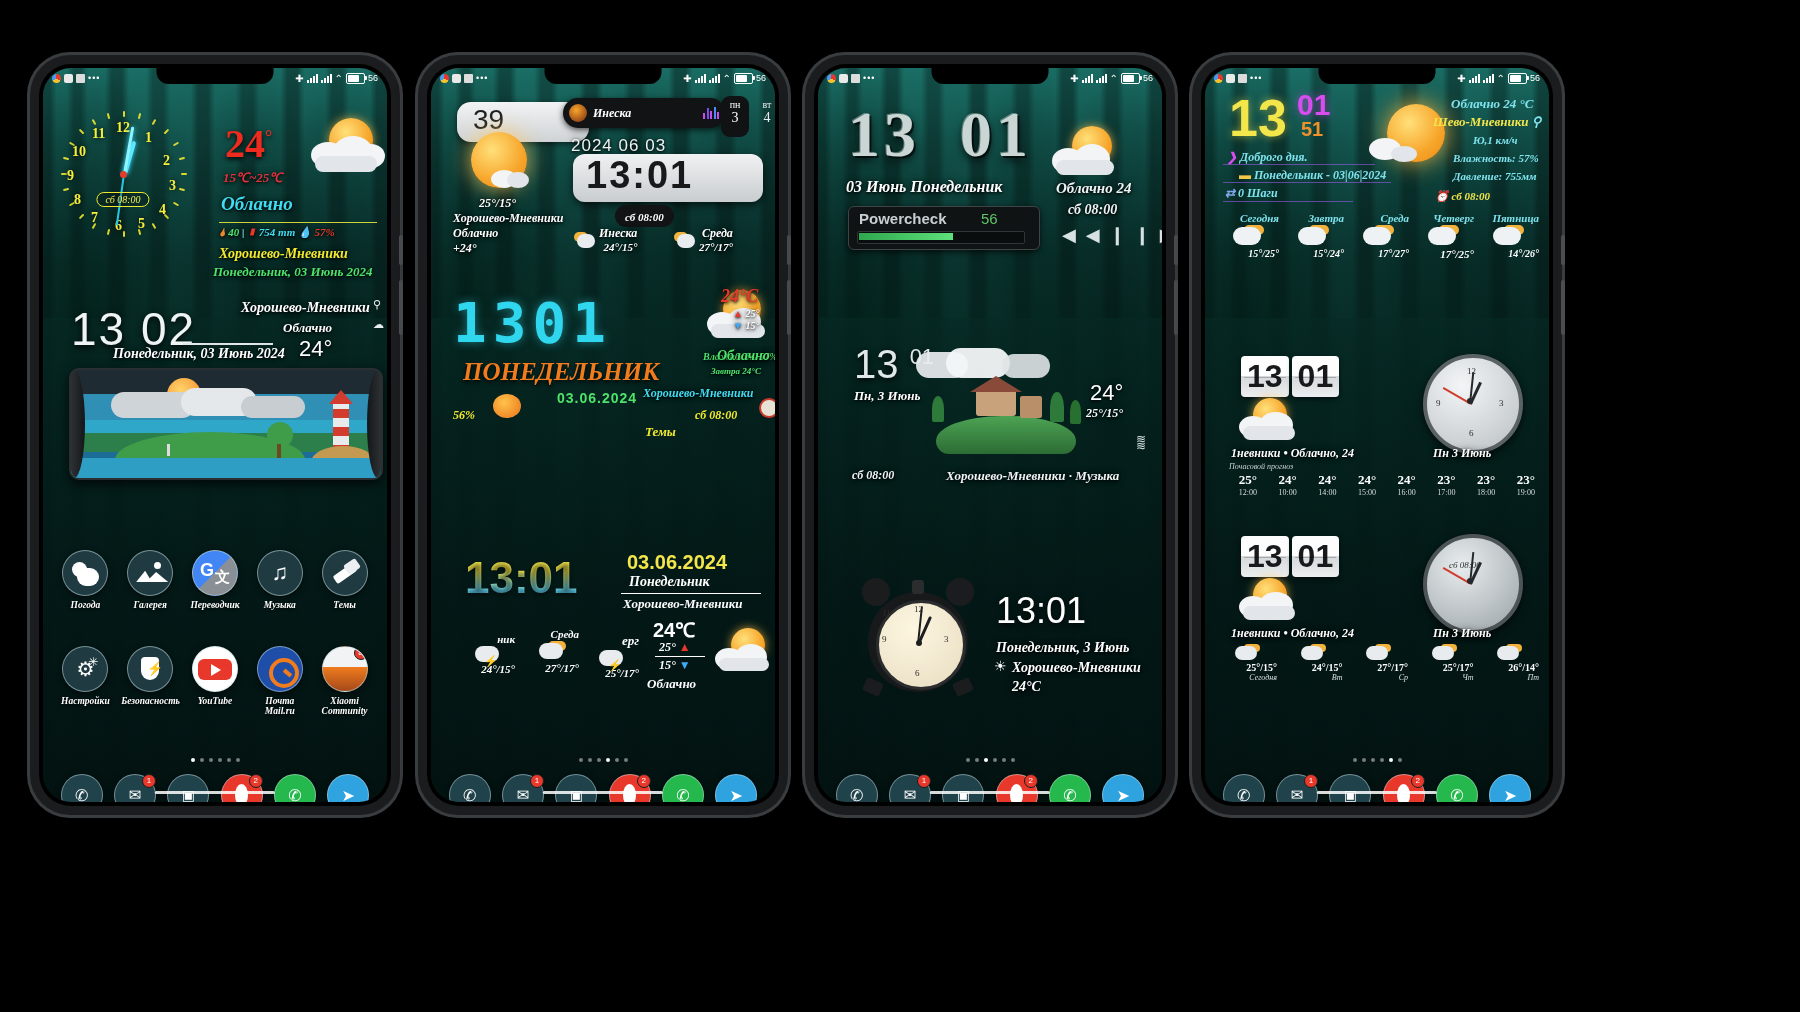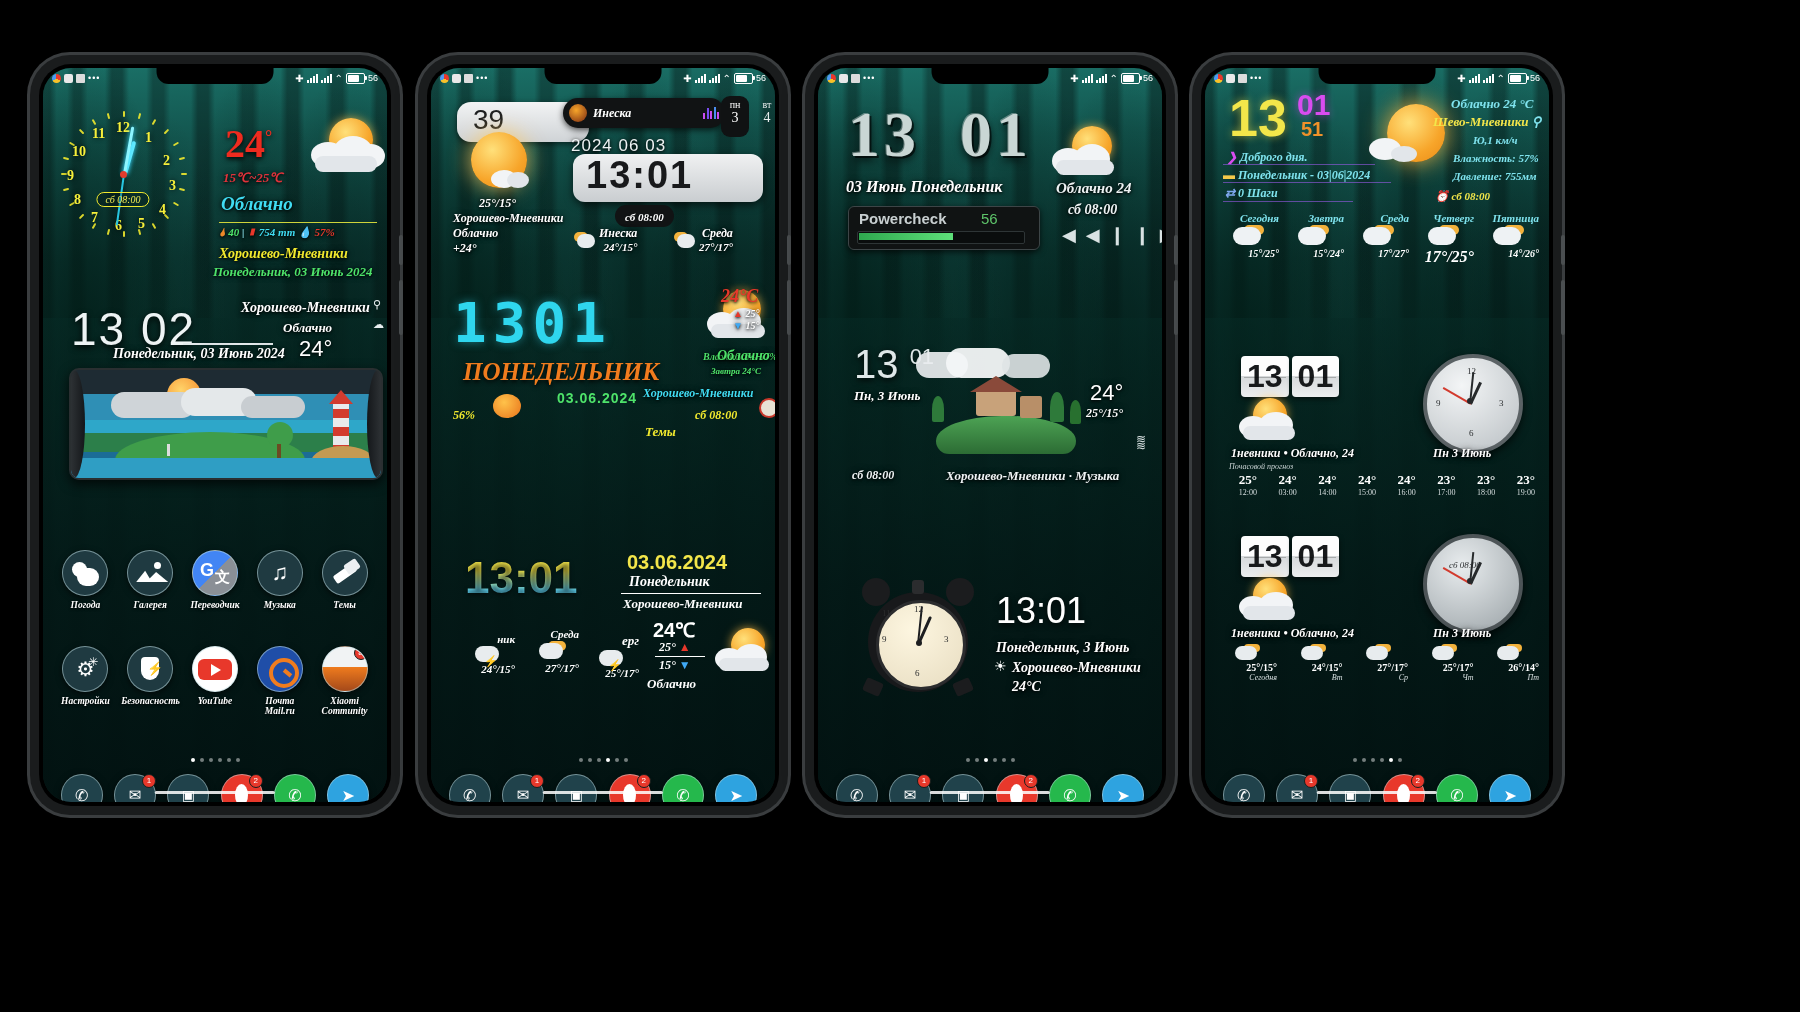--- a/index.html
+++ b/index.html
@@ -732,21 +732,21 @@
       </div>
 
       <div class="lay">
 
         <div class="abs" style="left:24px;top:20px;color:#f3e64a;font-size:52px;font-weight:bold;font-family:'Liberation Sans',sans-serif;text-shadow:0 0 9px rgba(243,230,74,.55);">13</div>
         <div class="abs" style="left:92px;top:20px;color:#d94cf0;font-size:30px;font-weight:bold;font-family:'Liberation Sans',sans-serif;text-shadow:0 0 9px rgba(217,76,240,.6);">01</div>
         <div class="abs" style="left:96px;top:50px;color:#f0922a;font-size:20px;font-weight:bold;font-family:'Liberation Sans',sans-serif;">51</div>
         <div class="abs ital" style="left:22px;top:82px;color:#7fe3ee;font-size:12px;font-weight:bold;">
           <span style="color:#d94cf0;">❯</span> <span>Доброго дня.</span>
         </div>
-        <div class="abs ital" style="left:18px;top:100px;color:#7fe3ee;font-size:12px;font-weight:bold;">
+        <div class="abs ital" style="left:34px;top:100px;color:#7fe3ee;font-size:12px;font-weight:bold;">
           <span style="color:#f3c84a;">▬</span> <span>Понедельник - 03|06|2024</span>
         </div>
         <div class="abs ital" style="left:20px;top:118px;color:#7fe3ee;font-size:12px;font-weight:bold;">
           <span style="color:#7fa8ee;">⇄</span> <span>0 Шаги</span>
         </div>
         <div class="abs" style="left:18px;top:96px;width:152px;height:1px;background:#9a5ae8;opacity:.6;"></div>
         <div class="abs" style="left:18px;top:114px;width:168px;height:1px;background:#9a5ae8;opacity:.6;"></div>
         <div class="abs" style="left:18px;top:133px;width:130px;height:1px;background:#9a5ae8;opacity:.6;"></div>
 
         <div class="wx" style="position:absolute;left:160px;top:36px;width:84px;height:70px;">
@@ -774,21 +774,21 @@
             <div class="ital" style="color:#fff;font-size:10px;font-weight:bold;">15°/24°</div>
           </div>
           <div class="fcol" style="width:64px;">
             <div class="ital" style="color:#7fe3ee;font-size:11px;font-weight:bold;">Среда</div>
             <div style="margin:3px auto;width:28px;height:18px;border-radius:10px;background:#eef2f4;box-shadow:7px -6px 0 -4px #f3b23c;"></div>
             <div class="ital" style="color:#fff;font-size:10px;font-weight:bold;">17°/27°</div>
           </div>
           <div class="fcol" style="width:64px;">
             <div class="ital" style="color:#7fe3ee;font-size:11px;font-weight:bold;">Четверг</div>
             <div style="margin:3px auto;width:28px;height:18px;border-radius:10px;background:#eef2f4;box-shadow:7px -6px 0 -4px #f3b23c;"></div>
-            <div class="ital" style="color:#fff;font-size:16px;font-weight:bold;">17°/25°</div>
+            <div class="ital" style="color:#fff;font-size:11px;font-weight:bold;">17°/25°</div>
           </div>
           <div class="fcol" style="width:64px;">
             <div class="ital" style="color:#7fe3ee;font-size:11px;font-weight:bold;">Пятница</div>
             <div style="margin:3px auto;width:28px;height:18px;border-radius:10px;background:#eef2f4;box-shadow:7px -6px 0 -4px #f3b23c;"></div>
             <div class="ital" style="color:#fff;font-size:10px;font-weight:bold;">14°/26°</div>
           </div>
         </div>
 
         <div style="position:absolute;left:36px;top:288px;">
           <span class="flip" style="font-size:32px;">
@@ -816,21 +816,21 @@
         </div>
         <div class="abs ital sh" style="left:228px;top:378px;color:#fff;font-size:12px;font-weight:bold;">Пн 3 Июнь</div>
         <div class="abs ital" style="left:24px;top:394px;color:#c8d2d3;font-size:8px;">Почасовой прогноз</div>
         <div style="position:absolute;left:14px;top:404px;right:14px;display:flex;justify-content:space-between;">
           <div class="fcol" style="width:38px;">
                 <div style="color:#fff;font-size:13px;font-weight:bold;">25°</div>
                 <div style="color:#d6dedf;font-size:8px;">12:00</div>
               </div>
           <div class="fcol" style="width:38px;">
                 <div style="color:#fff;font-size:13px;font-weight:bold;">24°</div>
-                <div style="color:#d6dedf;font-size:8px;">03:00</div>
+                <div style="color:#d6dedf;font-size:8px;">10:00</div>
               </div>
           <div class="fcol" style="width:38px;">
                 <div style="color:#fff;font-size:13px;font-weight:bold;">24°</div>
                 <div style="color:#d6dedf;font-size:8px;">14:00</div>
               </div>
           <div class="fcol" style="width:38px;">
                 <div style="color:#fff;font-size:13px;font-weight:bold;">24°</div>
                 <div style="color:#d6dedf;font-size:8px;">15:00</div>
               </div>
           <div class="fcol" style="width:38px;">

